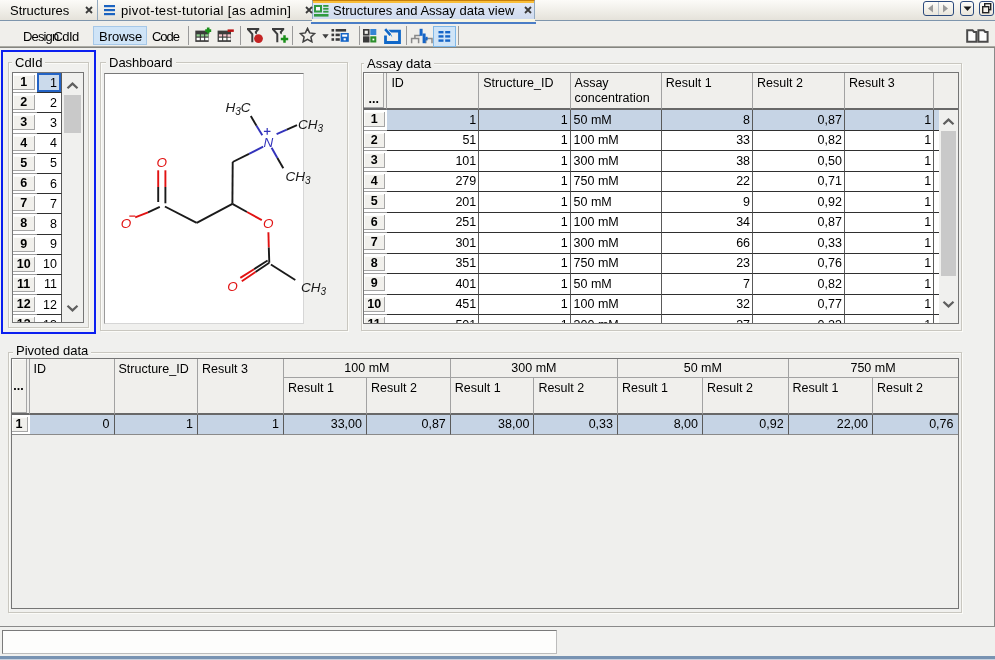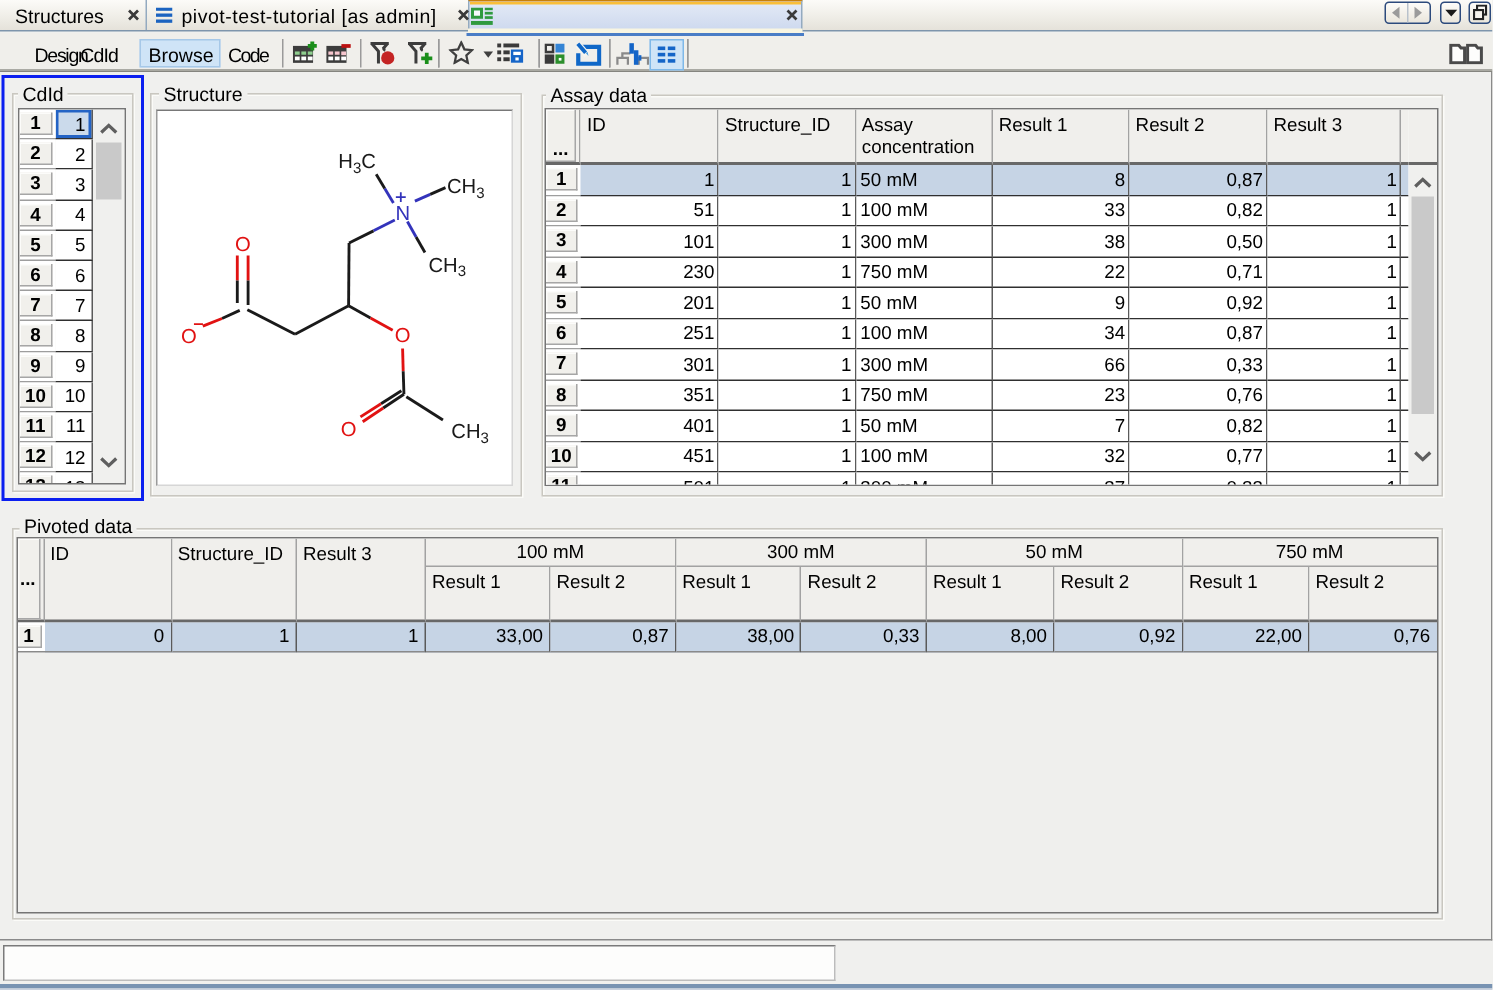--- a/index.html
+++ b/index.html
@@ -109,20 +109,21 @@
 <g fill="#2f9a3f">
           <rect x="0" y="0" width="8" height="7.5"></rect>
           <rect x="9.2" y="0" width="5.3" height="1.8"></rect>
           <rect x="9.2" y="2.9" width="5.3" height="1.8"></rect>
           <rect x="9.2" y="5.8" width="5.3" height="1.8"></rect>
           <rect x="0" y="9" width="14.5" height="2.6"></rect>
         </g>
 <rect x="2" y="2" width="4" height="3.5" fill="#f6f8fc"></rect>
       </svg>
     </div>
+<div class="tabtext" style="left:333px;z-index:3;">Structures and Assay data view</div>
 <div class="tabx" style="left:523px;z-index:3;">
       <svg width="10" height="10">
         <path d="M2 2 L8 8 M8 2 L2 8" stroke="#3a3a3a" stroke-width="1.8"></path>
       </svg>
     </div>
 
 <div class="winbtn" style="left:922.5px;width:31.5px;"></div>
 <div class="abs" style="left:938px;top:1.5px;width:1px;height:13px;background:#b9c2cc;"></div>
 <div class="abs" style="left:925.5px;top:3.5px;">
       <svg width="9" height="9">
@@ -385,23 +386,23 @@
     <div class="sthumb" style="top:21.9px;height:38.6px;"></div>
     <div class="schev" style="top:231px;">
           <svg width="13" height="8">
             <path d="M1.5 1.7 L6.5 6.4 L11.5 1.7" stroke="#5f5f5f" stroke-width="2.2" fill="none"></path>
           </svg>
         </div>
   </div>
 </div>
 
 <div class="groupbox" style="left:100px;top:62px;width:248px;height:268.5px;"></div>
-<div class="grouplabel" style="left:106px;top:55px;">Structure</div>
-<div class="abs" style="left:104px;top:72.5px;width:238px;height:251px;background:#fff;
-  border:1px solid #d6d6d6;border-top:1px solid #787878;border-left:1px solid #9a9a9a;">
+<div class="grouplabel" style="left:106px;top:55px;">Dashboard</div>
+<div class="abs" style="left:104px;top:72.5px;width:200px;height:251px;background:#fff;
+  border:1px solid #d6d6d6;border-top:1px solid #787878;border-left:1px solid #9a9a9a;font-style:italic;">
 <svg width="238" height="249" viewBox="105 73.5 238 249" style="display:block;">
 <g stroke-width="1.9" fill="none" stroke-linecap="butt">
 
   <path d="M262.3 134.8 L256.5 125.2" stroke="#3333bb"></path>
   <path d="M256.5 125.2 L250.8 115.6" stroke="#1a1a1a"></path>
 
   <path d="M276.6 133.6 L286.8 129.1" stroke="#3333bb"></path>
   <path d="M286.8 129.1 L297.0 124.6" stroke="#1a1a1a"></path>
 
   <path d="M271.6 147.2 L277.4 157.5" stroke="#3333bb"></path>
@@ -513,21 +514,21 @@
             <td class="txt">300 mM</td>
             <td class="num">38</td>
             <td class="num">0,50</td>
             <td class="num">1</td>
             <td class="fil"></td>
           </tr>
     <tr style="height:20.5px;">
             <td class="rh">
               <div class="rhb">4</div>
             </td>
-            <td class="num">230</td>
+            <td class="num">279</td>
             <td class="num">1</td>
             <td class="txt">750 mM</td>
             <td class="num">22</td>
             <td class="num">0,71</td>
             <td class="num">1</td>
             <td class="fil"></td>
           </tr>
     <tr style="height:20.5px;">
             <td class="rh">
               <div class="rhb">5</div>

